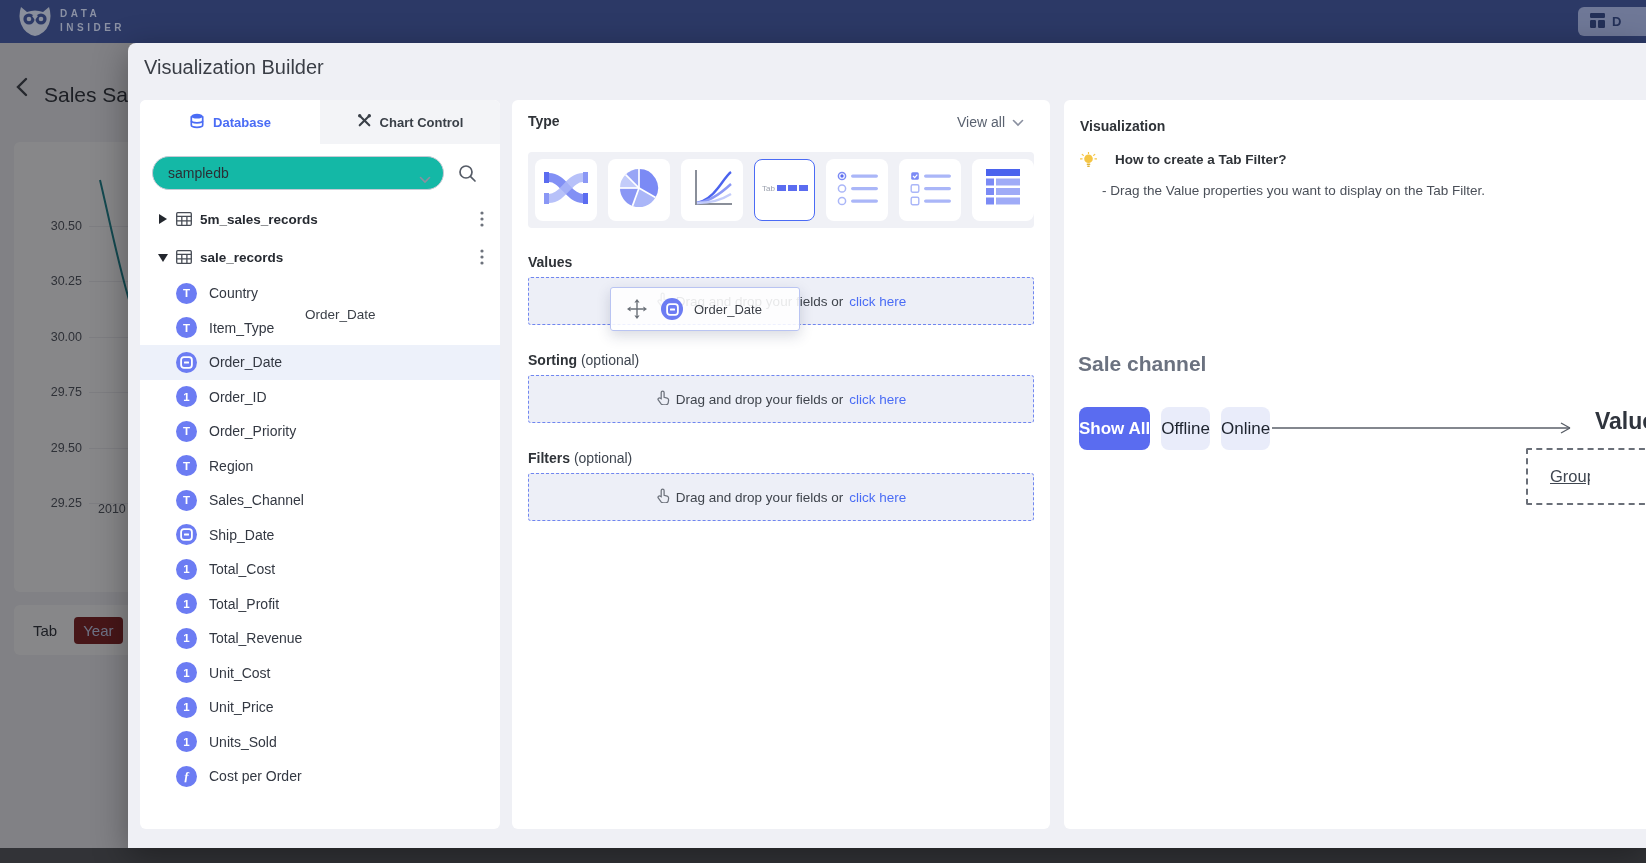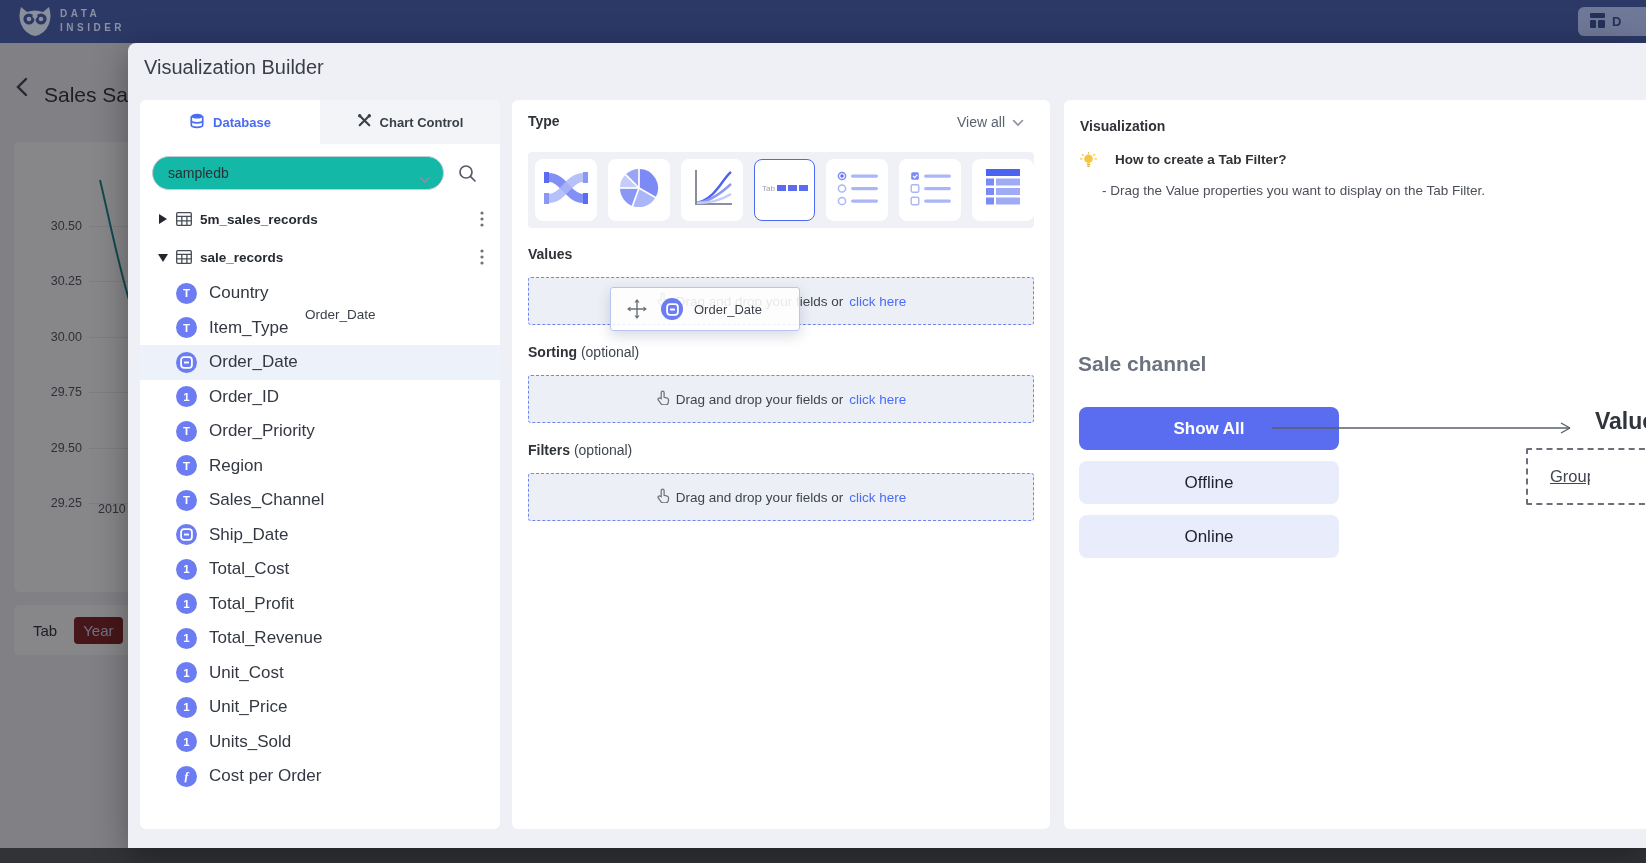--- a/index.html
+++ b/index.html
@@ -47,46 +47,46 @@
   .tree{position:absolute;left:0;top:100px;right:0;}
   .trow{position:relative;height:38px;display:flex;align-items:center;cursor:pointer;}
   .trow .caret{width:12px;margin-left:18px;display:flex;}
   .trow .ticon{margin-left:6px;display:flex;}
   .trow .tname{margin-left:8px;font-size:13.5px;font-weight:600;color:#262a31;}
   .trow .kebab{position:absolute;right:16px;top:11px;cursor:pointer;}
   .fieldrow{height:34.5px;display:flex;align-items:center;padding-left:36px;cursor:grab;}
   .fieldrow.sel{background:#edf1fa;}
   .ficon{width:21px;height:21px;border-radius:50%;background:#6c7cf3;color:#fff;display:flex;align-items:center;justify-content:center;font-size:11.5px;font-weight:bold;flex:none;}
   .ficon .fx{font-style:italic;font-family:"Liberation Serif", serif;font-size:12.5px;}
-  .fname{margin-left:12px;font-size:17px;color:#333842;}
+  .fname{margin-left:12px;font-size:14px;color:#333842;}
   .drag-label{position:absolute;left:177px;top:264px;font-size:13.5px;color:#3a3f47;z-index:50;pointer-events:none;}
 
   
   .mp-head{position:absolute;left:16px;top:13px;font-size:14px;font-weight:bold;color:#2f3338;}
   .viewall{position:absolute;right:26px;top:14px;font-size:14px;color:#5a6270;display:flex;align-items:center;gap:7px;cursor:pointer;}
   .type-strip{position:absolute;left:16px;top:52px;width:506px;height:76px;background:#f0f1f6;border-radius:4px;display:flex;align-items:center;gap:11px;padding-left:7px;}
   .type-card{width:62px;height:62px;background:#fff;border-radius:8px;display:flex;align-items:center;justify-content:center;cursor:pointer;border:1.5px solid transparent;}
   .type-card.sel{border-color:#4b6bf5;}
-  .sec-label{position:absolute;left:16px;font-size:14px;color:#2f3338;}
+  .sec-label{position:absolute;left:16px;font-size:14px;color:#2f3338;margin-top:8px;}
   .sec-label b{font-weight:bold;}
   .sec-label .opt{font-weight:normal;color:#3f4650;}
   .zone{position:absolute;left:16px;width:506px;height:48px;background:#edeff7;border:1px dashed #7086f0;border-radius:3px;display:flex;align-items:center;justify-content:center;gap:6px;font-size:13.5px;color:#3f444c;cursor:pointer;}
   .zone .link{color:#4a6cf5;cursor:pointer;}
   .ghost{position:absolute;left:98px;top:187px;width:190px;height:44px;background:rgba(255,255,255,0.88);border:1px solid #b9c4f2;border-radius:3px;box-shadow:0 5px 14px rgba(40,50,90,0.18);display:flex;align-items:center;z-index:6;cursor:grabbing;}
   .ghost .mv{margin-left:16px;display:flex;}
   .ghost .ficon{margin-left:14px;width:22px;height:22px;}
   .ghost .gname{margin-left:11px;font-size:13px;color:#3c4048;}
 
   
   .rp-title{position:absolute;left:16px;top:18px;font-size:14px;font-weight:bold;color:#2f3338;}
   .tip-bulb{position:absolute;left:16px;top:52px;}
   .tip-title{position:absolute;left:38px;top:52px;font-size:13.5px;font-weight:bold;color:#2f3338;margin-left:13px;}
   .tip-body{position:absolute;left:38px;top:83px;font-size:13.5px;color:#4a4f58;}
   .widget-title{position:absolute;left:14px;top:252px;font-size:21px;font-weight:600;color:#6b7280;}
-  .chbtns{position:absolute;left:15px;top:307px;width:260px;display:flex;flex-direction:column;gap:11px;}
+  .chbtns{position:absolute;left:15px;top:307px;width:260px;display:flex;flex-direction:row;gap:11px;}
   .chbtn{height:43px;border-radius:8px;background:#e9ecfa;color:#1d232e;font-size:17px;display:flex;align-items:center;justify-content:center;cursor:pointer;}
   .chbtn.primary{background:#5a6cf0;color:#fff;font-weight:bold;}
   .conn-arrow{position:absolute;left:208px;top:320px;}
   .ann-value{position:absolute;left:531px;top:308px;font-size:23px;font-weight:bold;color:#2f343d;white-space:nowrap;}
   .ann-box{position:absolute;left:462px;top:348px;width:160px;height:57px;border:2px dashed #6a6f78;border-radius:2px;}
   .ann-group{position:absolute;left:22px;top:17px;font-size:16.5px;color:#3f4650;text-decoration:underline;white-space:nowrap;display:inline-block;width:40px;overflow:hidden;}
 </style>
 </head>
 <body>
 

